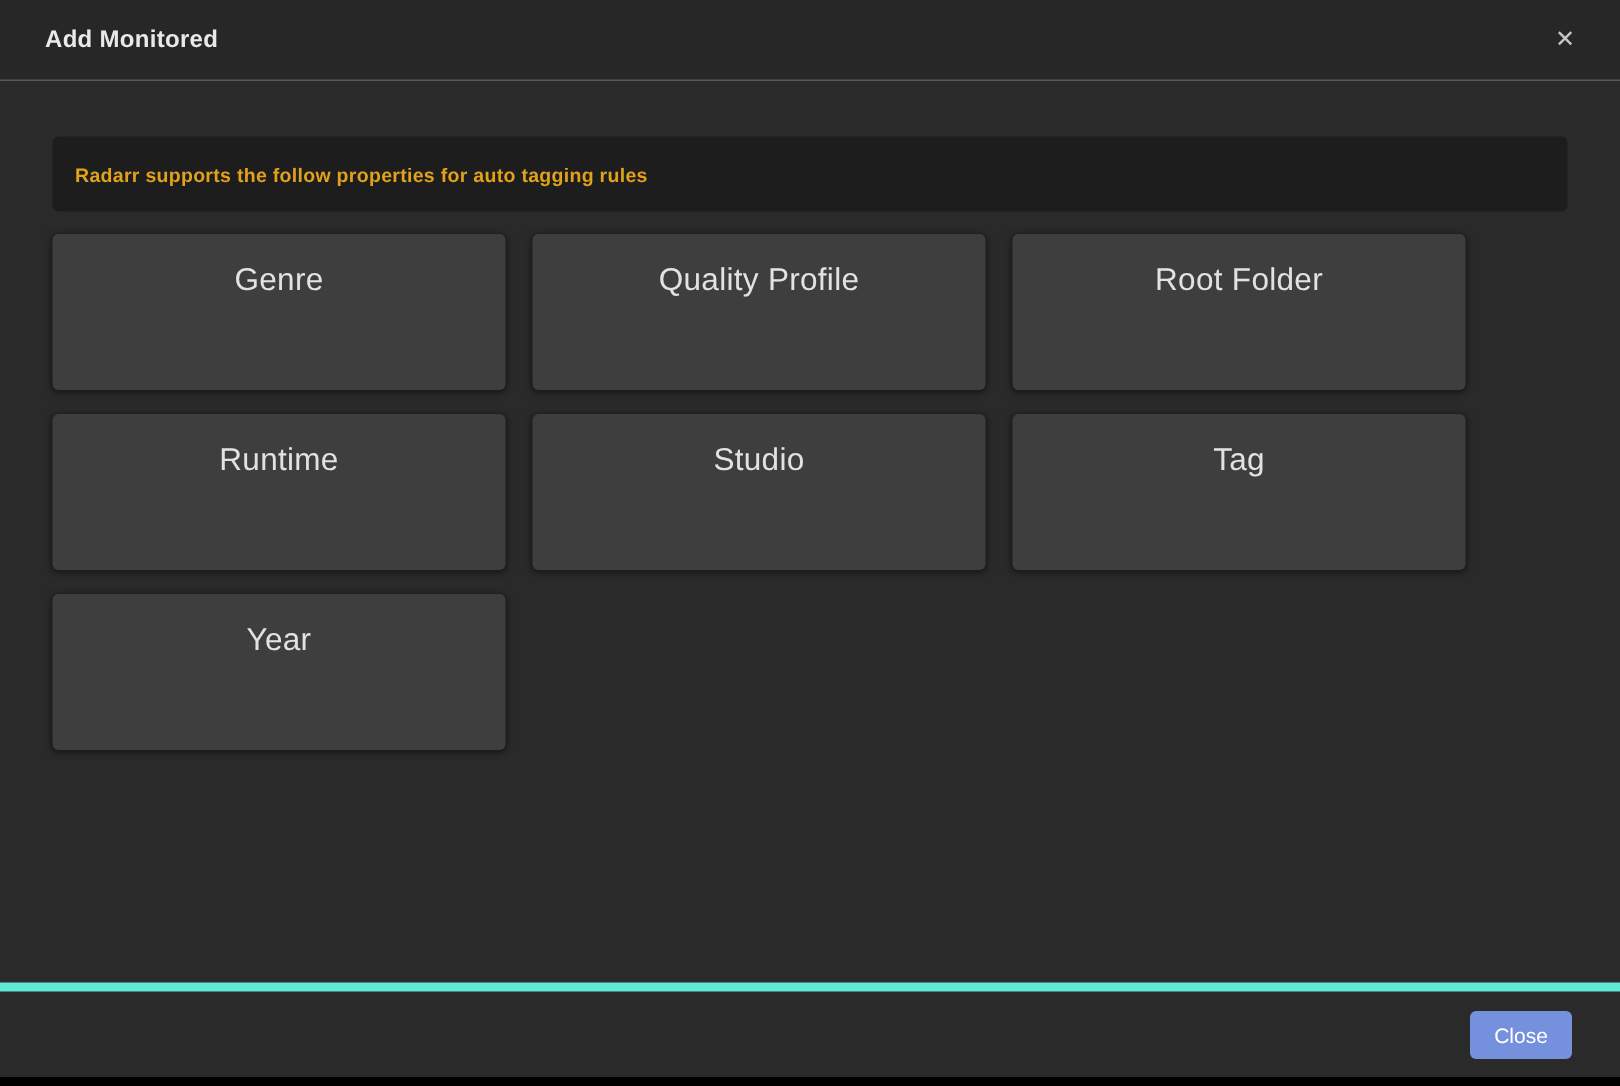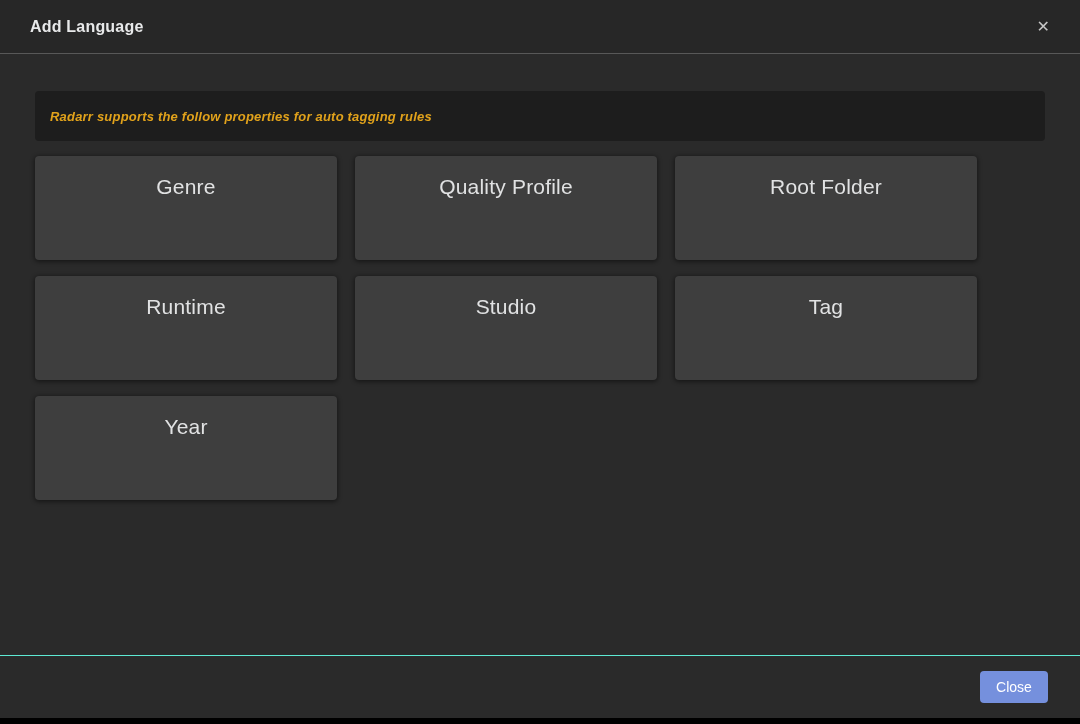--- a/index.html
+++ b/index.html
@@ -59,21 +59,20 @@
     overflow: hidden;
   }
   .alert-banner {
     background: #1d1d1d;
     border-radius: 4px;
     height: 50px;
     display: flex;
     align-items: center;
     padding: 0 15px;
     box-sizing: border-box;
-    font-style: italic;
   }
   .alert-text {
     color: #e1a21b;
     font-size: 13px;
     font-weight: 700;
     letter-spacing: 0.2px;
   }
   .card-grid {
     margin-top: 15px;
     display: flex;
@@ -97,21 +96,21 @@
     color: #e1e2e3;
     font-size: 21px;
     font-weight: 400;
     letter-spacing: 0.2px;
   }
   
   .modal-footer {
     flex: 0 0 63px;
     height: 63px;
     background: #2a2a2a;
-    border-top: 1px solid #5eead4;
+    border-top: 6px solid #5eead4;
     display: flex;
     align-items: center;
     justify-content: flex-end;
     padding: 0 32px;
     box-sizing: border-box;
   }
   .btn-close {
     background: #7590dd;
     color: #fff;
     border: none;
@@ -124,21 +123,21 @@
     padding: 0 14px;
   }
 </style>
 </head>
 <body>
 
 <div class="page">
   <div class="modal">
 
     <div class="modal-header">
-      <span class="modal-title">Add Language</span>
+      <span class="modal-title">Add Monitored</span>
       <span class="close-btn">✕</span>
     </div>
 
     <div class="modal-body">
       <div class="alert-banner">
         <span class="alert-text">Radarr supports the follow properties for auto tagging rules</span>
       </div>
 
       <div class="card-grid">
 

